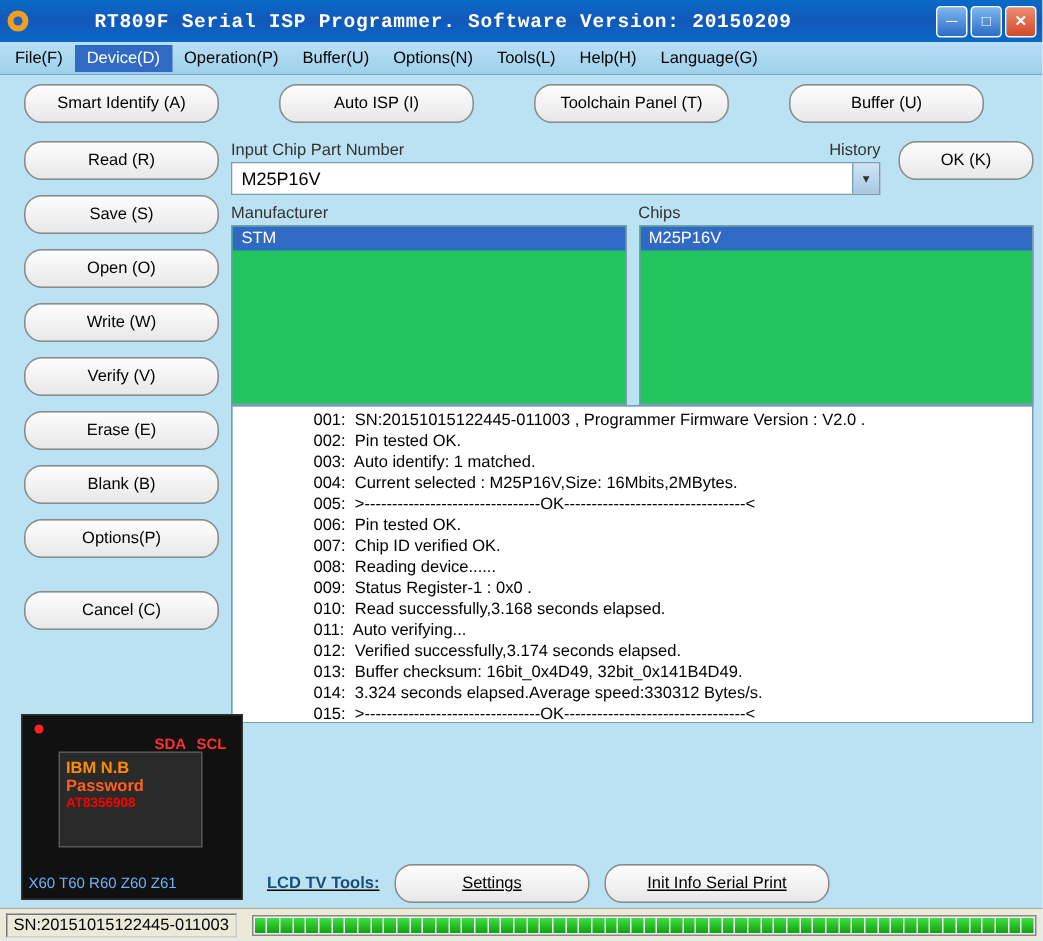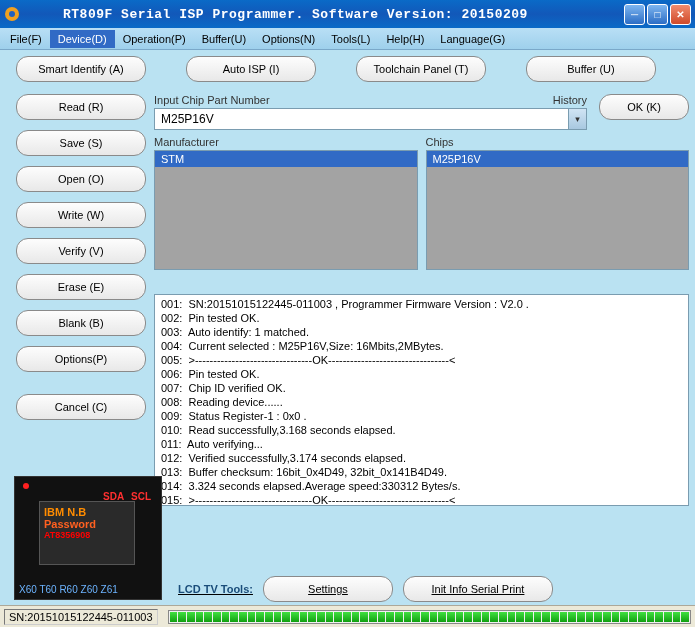--- a/index.html
+++ b/index.html
@@ -22,28 +22,28 @@
 .leftcol { width: 140px; display: flex; flex-direction: column; gap: 10px; padding-left: 10px; }
 .leftcol .btn { width: 130px; }
 .rightcol { flex: 1; display: flex; flex-direction: column; }
 .inputrow { display: flex; gap: 12px; margin-bottom: 6px; }
 .inputblock { flex: 1; }
 .lblrow { display: flex; justify-content: space-between; font-size: 11px; margin-bottom: 2px; color: #333; }
 .combo { display: flex; border: 1px solid #7a9cb0; background: #fff; height: 22px; }
 .combo input { flex: 1; border: none; padding: 0 6px; font-size: 12px; outline: none; }
 .combo .dropbtn { width: 18px; background: linear-gradient(to bottom, #d0e4f4, #a8c8e0); border-left: 1px solid #7a9cb0; display: flex; align-items: center; justify-content: center; cursor: pointer; font-size: 9px; color: #333; }
 .okbtn { width: 90px; align-self: flex-start; }
-.lists { display: flex; gap: 8px; margin-bottom: 24px; }
+.lists { display: flex; gap: 8px; margin-bottom: 0; }
 .listblock { flex: 1; }
 .listlbl { font-size: 11px; color: #333; margin-bottom: 2px; }
-.listbox { border: 1px solid #7a9cb0; background: #a3a3a3; height: 120px; overflow: auto; }
+.listbox { border: 1px solid #7a9cb0; background: #22c55e; height: 120px; overflow: auto; }
 .listitem { padding: 2px 6px; cursor: pointer; }
 .listitem.selected { background: #316AC5; color: #fff; }
 .logbox { border: 1px solid #7a9cb0; background: #fff; height: 212px; overflow-y: scroll; padding: 2px 6px; font-size: 11px; line-height: 14px; position: relative; }
-.logline { white-space: pre; }
+.logline { white-space: pre; margin-left: 48px; }
 .chipimg { width: 148px; height: 124px; background: #111; margin-top: 6px; position: absolute; left: 14px; top: 420px; border: 1px solid #333; }
 .chipimg .inner { position: absolute; left: 24px; top: 24px; width: 96px; height: 64px; background: #2a2a2a; border: 1px solid #555; color: #ff8c00; font-size: 11px; font-weight: bold; padding: 4px; }
 .chipimg .sda { position: absolute; top: 14px; left: 88px; color: #ff3030; font-size: 10px; font-weight: bold; }
 .chipimg .scl2 { position: absolute; top: 14px; left: 116px; color: #ff3030; font-size: 10px; font-weight: bold; }
 .chipimg .pw { color: #ff6020; }
 .chipimg .at { color: #ff0000; font-size: 9px; }
 .chipimg .tags { position: absolute; bottom: 4px; left: 4px; color: #6db4ff; font-size: 10px; }
 .chipimg .dot { position: absolute; top: 6px; left: 8px; width: 6px; height: 6px; background: #ff2020; border-radius: 50%; }
 .bottombar { position: absolute; bottom: 0; left: 0; right: 0; height: 28px; display: flex; align-items: center; gap: 10px; padding: 0 8px 4px 8px; text-decoration: underline; }
 .lcdlabel { color: #1a4d7a; font-weight: bold; margin-left: 170px; }

